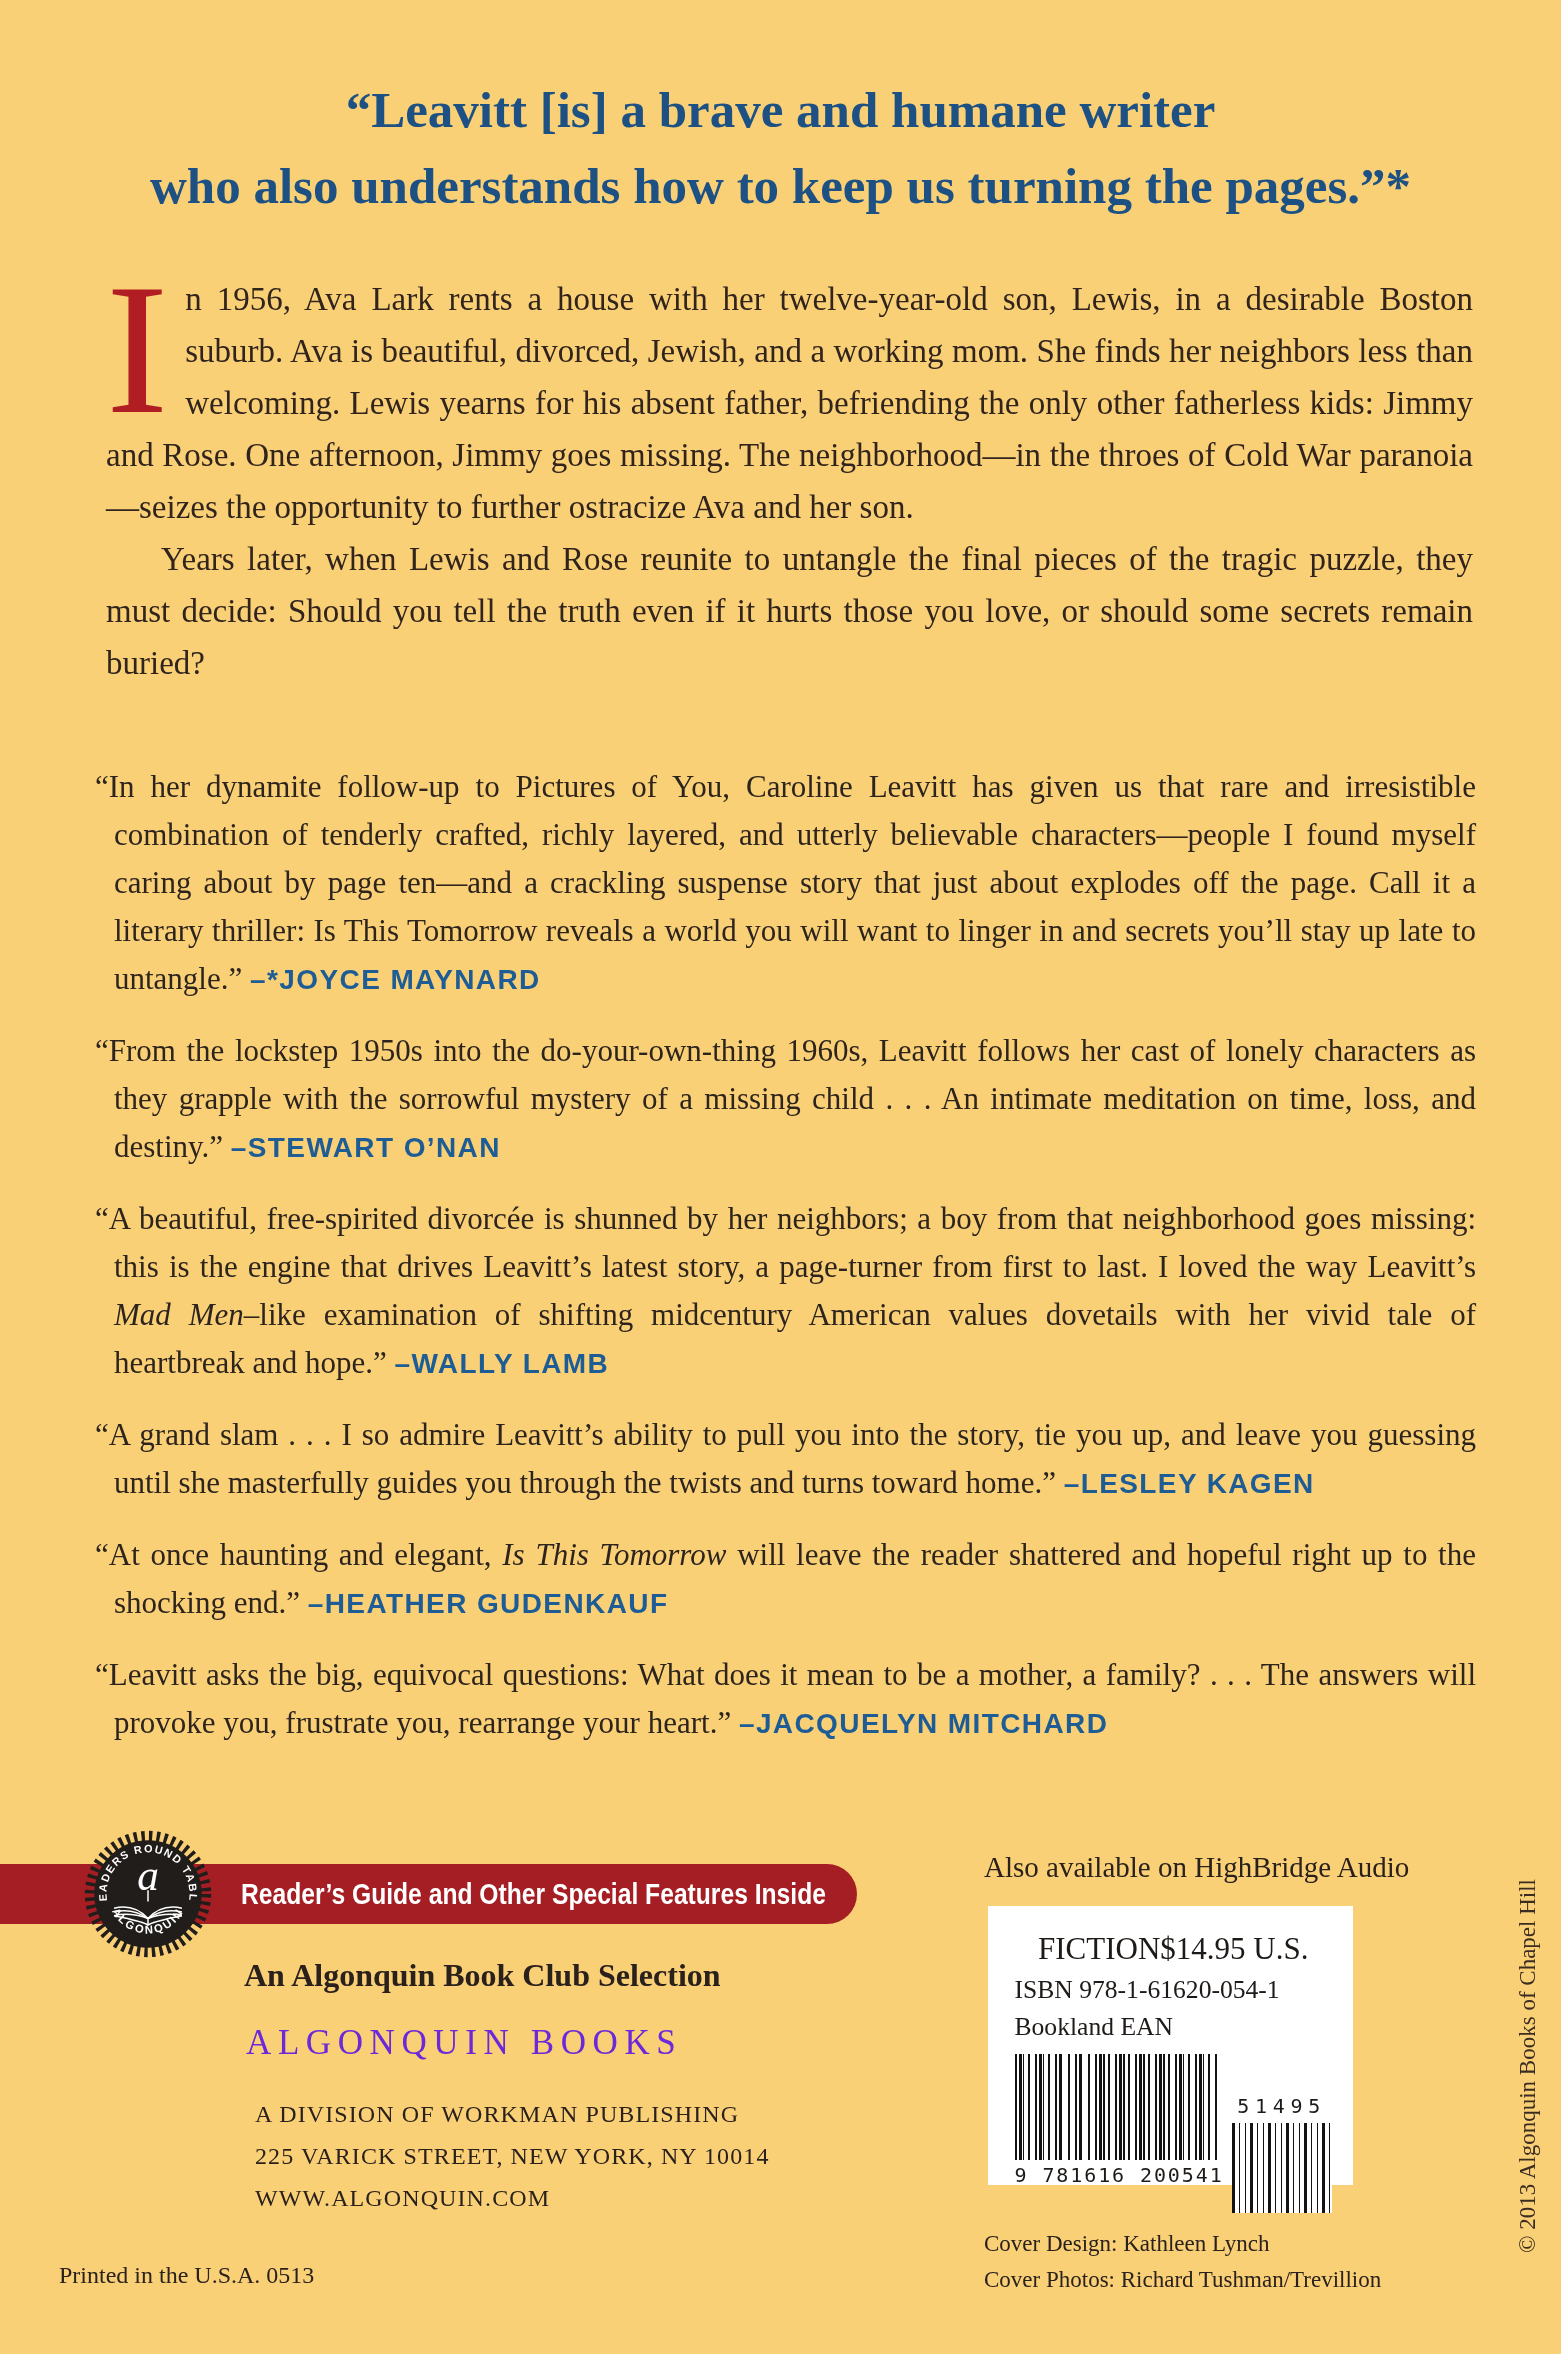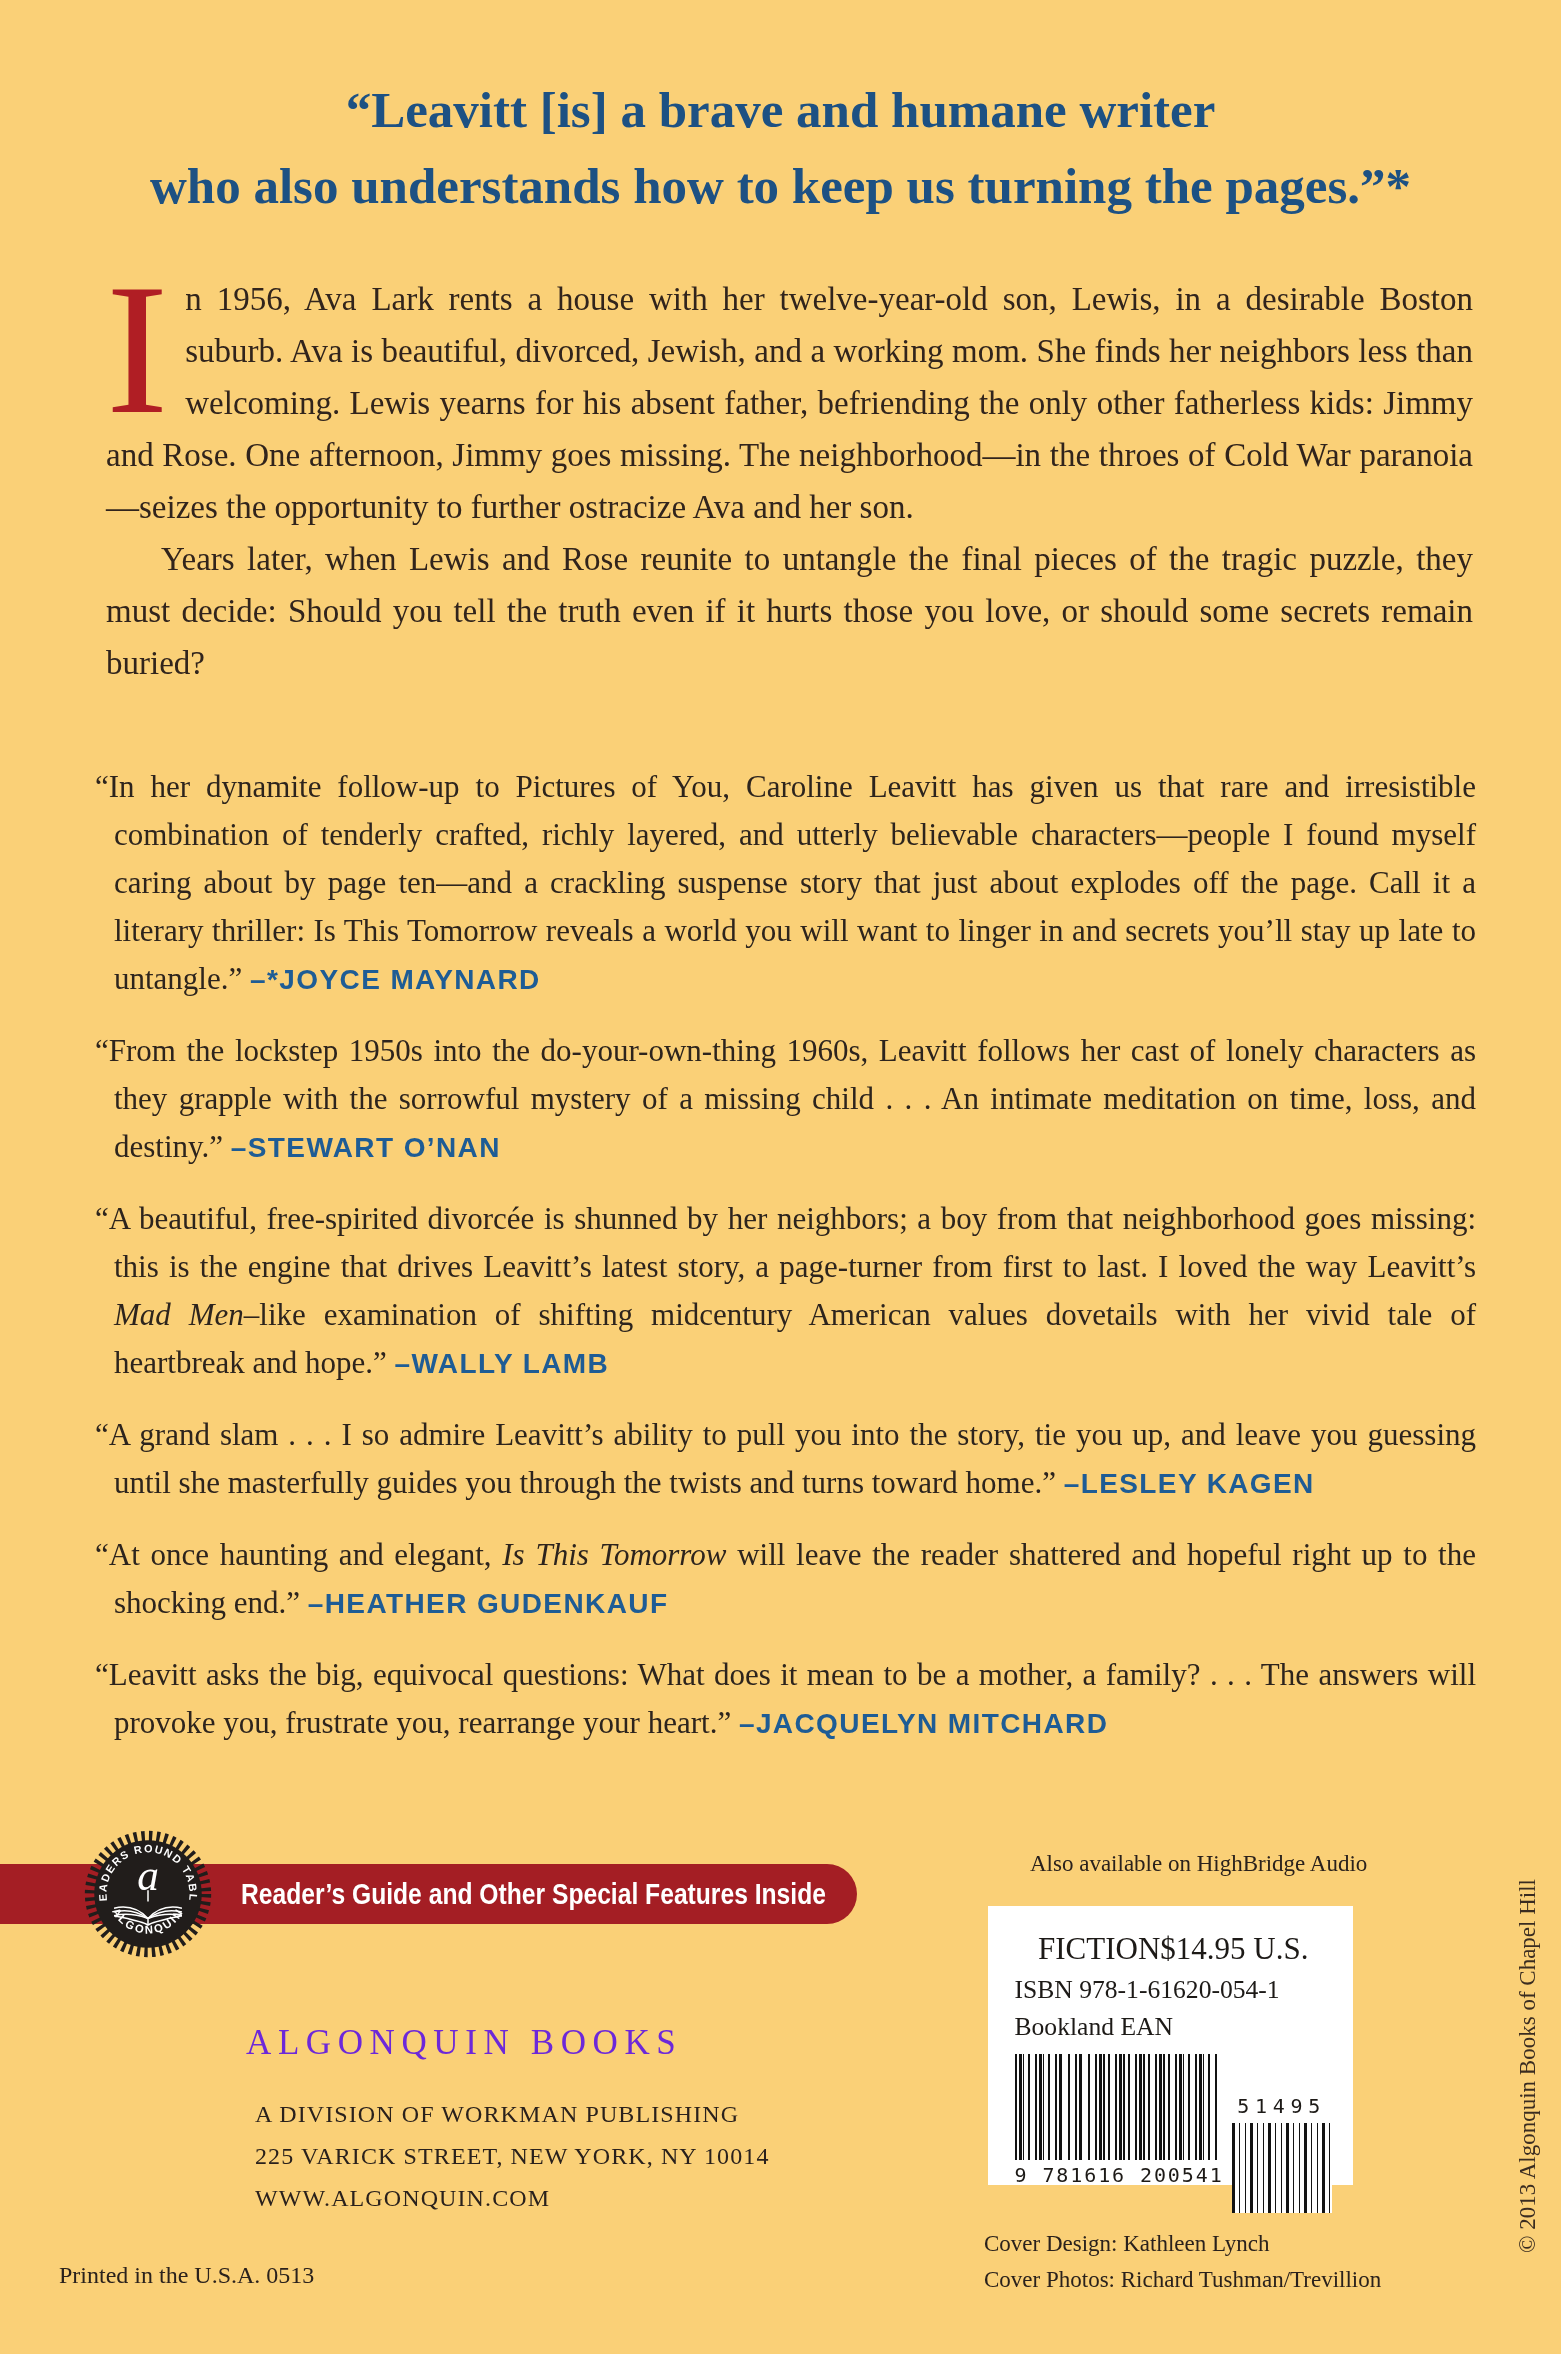--- a/index.html
+++ b/index.html
@@ -33,21 +33,21 @@
   .banner-label{position:absolute;left:241px;top:0;height:60px;display:flex;align-items:center;
     color:#ffffff;font-family:"Liberation Sans",sans-serif;font-weight:bold;font-size:29px;
     transform:scaleX(.85);transform-origin:left center;white-space:nowrap;}
   .seal{position:absolute;left:82px;top:1828px;width:132px;height:132px;z-index:2;}
   .bookclub{position:absolute;left:244px;top:1957px;font-size:32px;font-weight:bold;color:#2a211c;}
   .pubname{position:absolute;left:246px;top:2023px;font-size:35px;letter-spacing:6.6px;color:#6d28d9;}
   .pubinfo{position:absolute;left:247px;top:2093px;font-size:24px;line-height:42px;
     letter-spacing:1.1px;color:#2a211c;margin-left:8px;}
   .printed{position:absolute;left:59px;top:2262px;font-size:24px;color:#2a211c;}
   
-  .audio{position:absolute;left:984px;top:1851px;font-size:23px;color:#2a211c;margin-left:46px;}
+  .audio{position:absolute;left:984px;top:1851px;font-size:29px;color:#2a211c;}
   .pricebox{position:absolute;left:988px;top:1906px;width:365px;height:279px;background:#ffffff;
     padding:24.6px 21px 0 26.5px;box-sizing:border-box;color:#1d1a17;}
   .pricerow{display:flex;justify-content:center;font-size:31px;}
   .isbn{font-size:25.6px;margin-top:8.5px;}
   .ean{font-size:25.6px;margin-top:6.6px;}
   .barcode-wrap{display:flex;margin-top:12.3px;}
   .bc-main{width:204px;}
   .bc-main-bars{height:106px;
     background:repeating-linear-gradient(90deg,#131313 0 1.9px,#fff 1.9px 3.8px,#131313 3.8px 6.6px,#fff 6.6px 8.5px,#131313 8.5px 9.5px,#fff 9.5px 13.2px,#131313 13.2px 15px,#fff 15px 20px);}
   .bc-digits{font-family:"DejaVu Sans Mono",monospace;font-size:20px;letter-spacing:1.9px;margin-top:2.8px;white-space:nowrap;}
@@ -102,20 +102,21 @@
       <path d="M70 96 C59 92 47 90 34 93"></path>
       <path d="M70 96 C81 84 93 82 106 85"></path>
       <path d="M70 96 C81 88 93 86 106 89"></path>
       <path d="M70 96 C81 92 93 90 106 93"></path>
       <path d="M34 93 C52 97 64 99 70 103 C76 99 88 97 106 93"></path>
       <path d="M70 96 L70 103"></path>
       <path d="M70 66 L70 78"></path>
     </g>
   </svg>
 
+  <div class="bookclub">An Algonquin Book Club Selection</div>
   <div class="pubname">ALGONQUIN BOOKS</div>
   <div class="pubinfo">
     <div>A DIVISION OF WORKMAN PUBLISHING</div>
     <div>225 VARICK STREET, NEW YORK, NY 10014</div>
     <div>WWW.ALGONQUIN.COM</div>
   </div>
   <div class="printed">Printed in the U.S.A.  0513</div>
 
   <div class="audio">Also available on HighBridge Audio</div>
 

